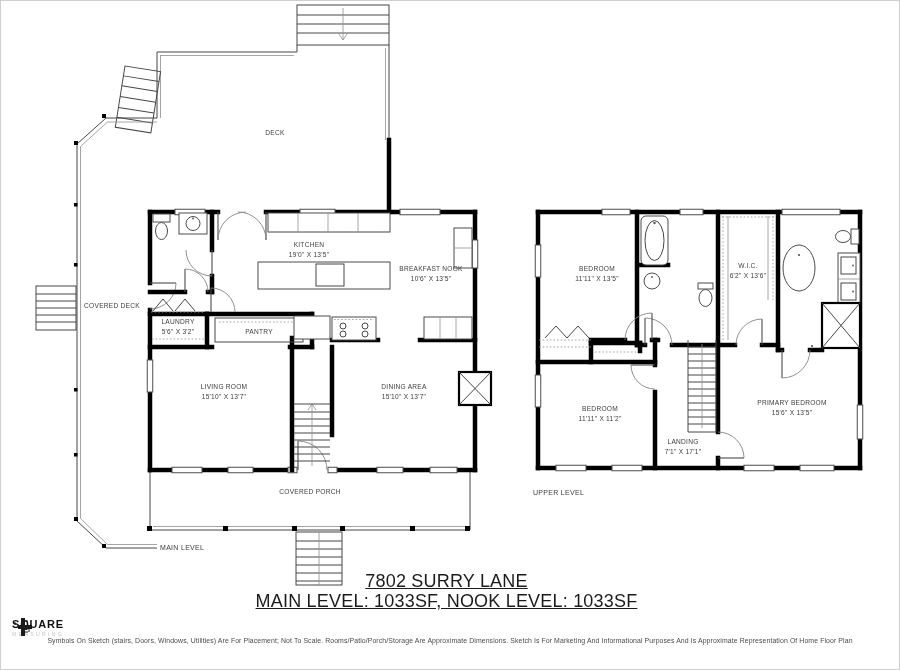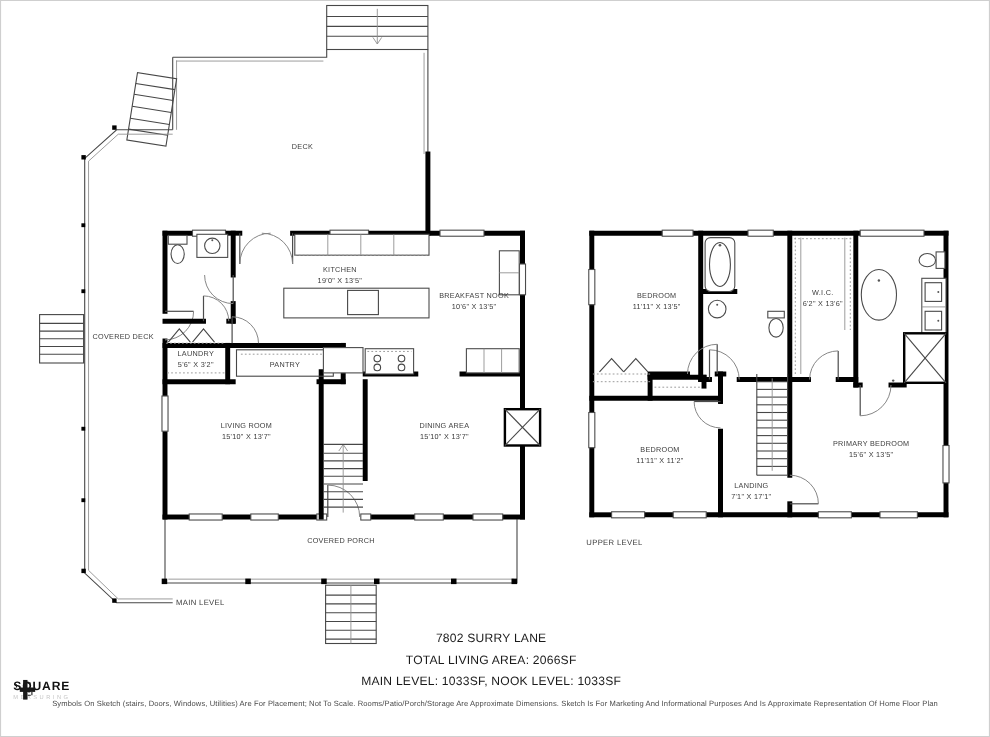--- a/index.html
+++ b/index.html
@@ -17,21 +17,21 @@
   .win{fill:#fff;stroke:#4c4c4c;stroke-width:1;}
   .post{fill:#000;}
   .arc{stroke:#858585;stroke-width:0.9;fill:none;}
   .leaf{stroke:#4c4c4c;stroke-width:1.1;fill:none;}
   .dot{fill:#555;}
   text.rm{font-family:"Liberation Sans",sans-serif;font-size:6.6px;fill:#3c3c3c;text-anchor:middle;letter-spacing:0.25px;}
   text.lv{font-family:"Liberation Sans",sans-serif;font-size:7px;fill:#3c3c3c;text-anchor:start;letter-spacing:0.3px;}
 
   
   .title-block{position:absolute;top:572px;left:0;width:893px;text-align:center;color:#1b1b1b;}
-  .title-block .line{font-size:11px;line-height:19.5px;letter-spacing:0.2px;}
+  .title-block .line{font-size:18px;line-height:19.5px;letter-spacing:0.2px;text-decoration:underline;}
 
   .disclaimer{position:absolute;top:637px;left:0;width:900px;text-align:center;font-size:6.9px;color:#4a4a4a;letter-spacing:0.1px;}
 
   
   .logo{position:absolute;left:12px;top:618px;width:90px;}
   .logo-row{display:flex;align-items:flex-start;gap:3px;}
   .logo-brand{font-size:11px;font-weight:bold;letter-spacing:0.8px;color:#111;}
   .logo-sub{font-size:5.2px;color:#c6c6c6;letter-spacing:2.3px;margin-top:1px;}
 </style>
 </head>
@@ -461,21 +461,20 @@
     <text class="rm" x="683" y="444">LANDING</text>
     <text class="rm" x="683" y="454">7'1" X 17'1"</text>
     <text class="rm" x="792" y="405">PRIMARY BEDROOM</text>
     <text class="rm" x="792" y="415">15'6" X 13'5"</text>
     <text class="lv" x="533" y="495">UPPER LEVEL</text>
   </g>
 </svg>
 
 <div class="title-block">
   <div class="line">7802 SURRY LANE</div>
-  <div class="line">TOTAL LIVING AREA: 2066SF</div>
   <div class="line">MAIN LEVEL: 1033SF, NOOK LEVEL: 1033SF</div>
 </div>
 
 <div class="logo">
   <div class="logo-row">
     <span class="logo-brand">SQUARE</span>
     <span>
       <svg width="22" height="22" viewBox="0 0 22 22">
         <rect x="9" y="0" width="4" height="18" fill="#1a1a1a"></rect>
         <rect x="6" y="7" width="14" height="4" fill="#1a1a1a"></rect>

